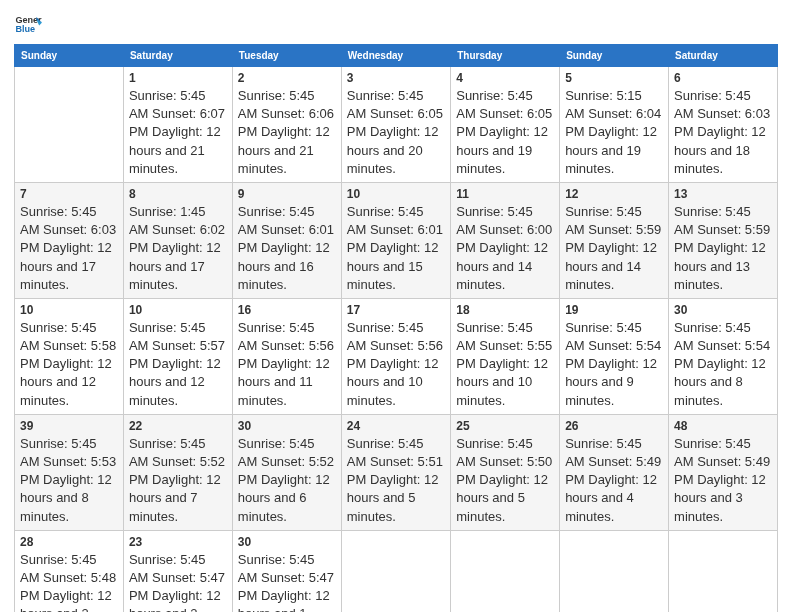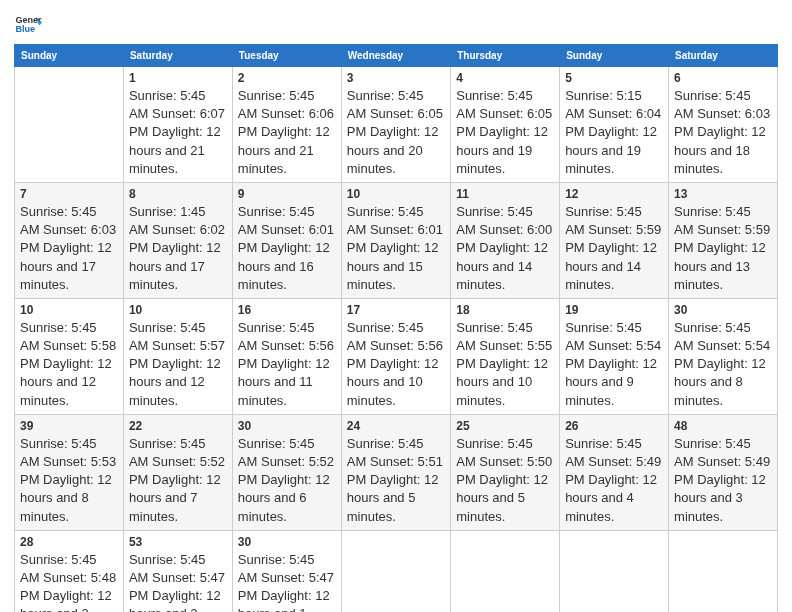--- a/index.html
+++ b/index.html
@@ -323,21 +323,21 @@
         </tr>
         <tr>
           <td>
             <span class="day-number">28</span>
             <div class="day-info">Sunrise: 5:45 AM
 Sunset: 5:48 PM
 Daylight: 12 hours
 and 3 minutes.</div>
           </td>
           <td>
-            <span class="day-number">53</span>
+            <span class="day-number">23</span>
             <div class="day-info">Sunrise: 5:45 AM
 Sunset: 5:47 PM
 Daylight: 12 hours
 and 2 minutes.</div>
           </td>
           <td>
             <span class="day-number">30</span>
             <div class="day-info">Sunrise: 5:45 AM
 Sunset: 5:47 PM
 Daylight: 12 hours

